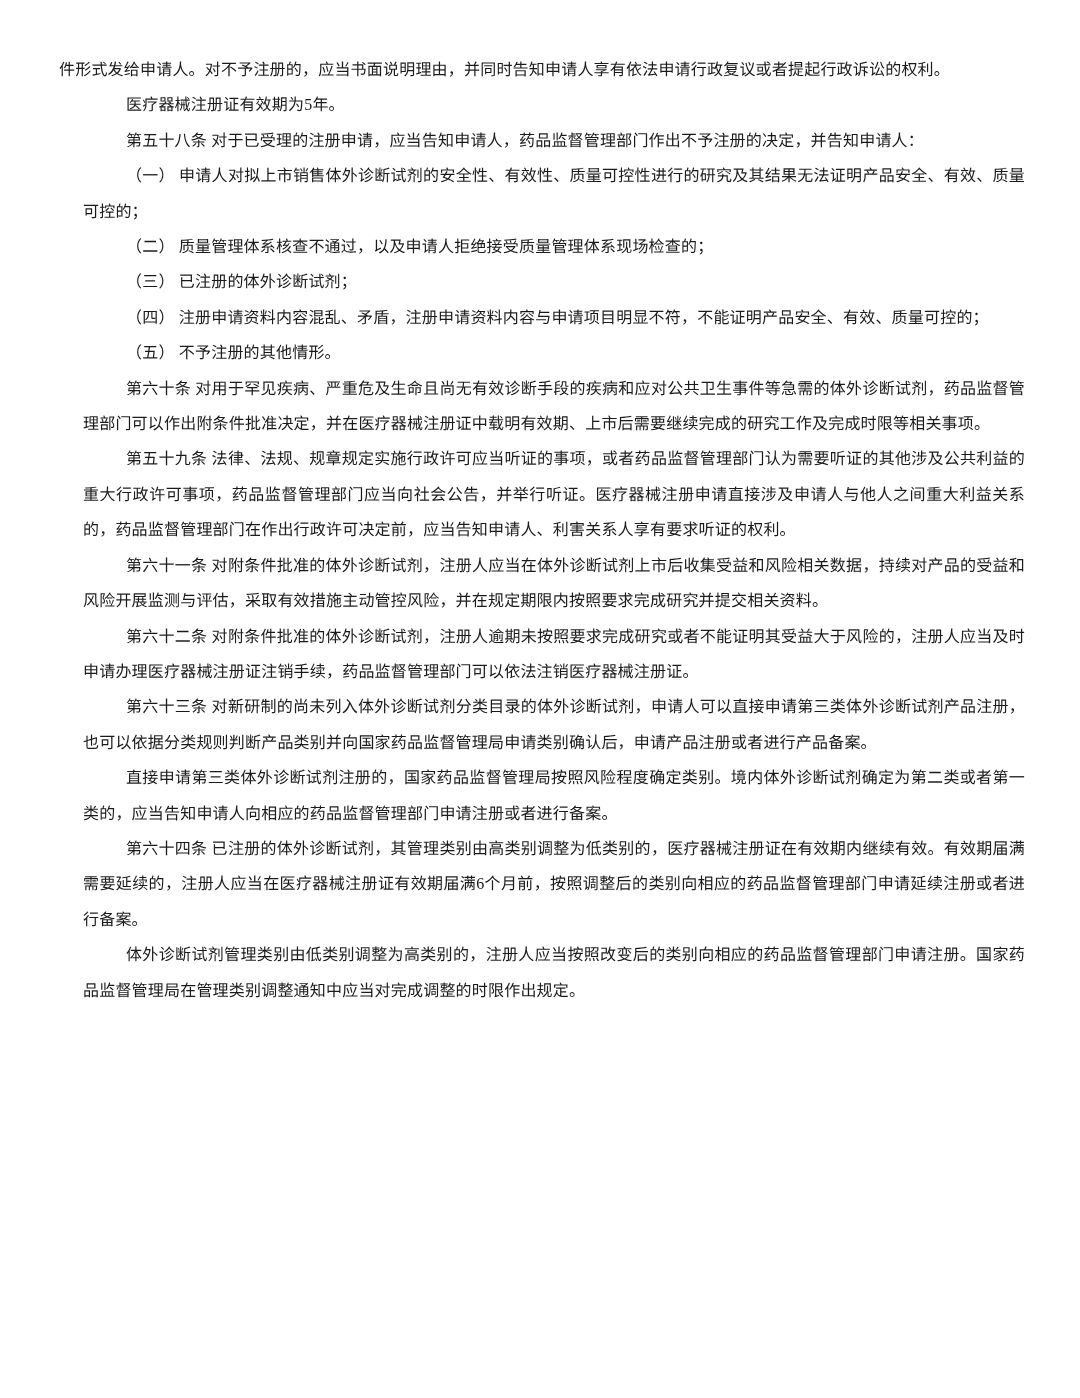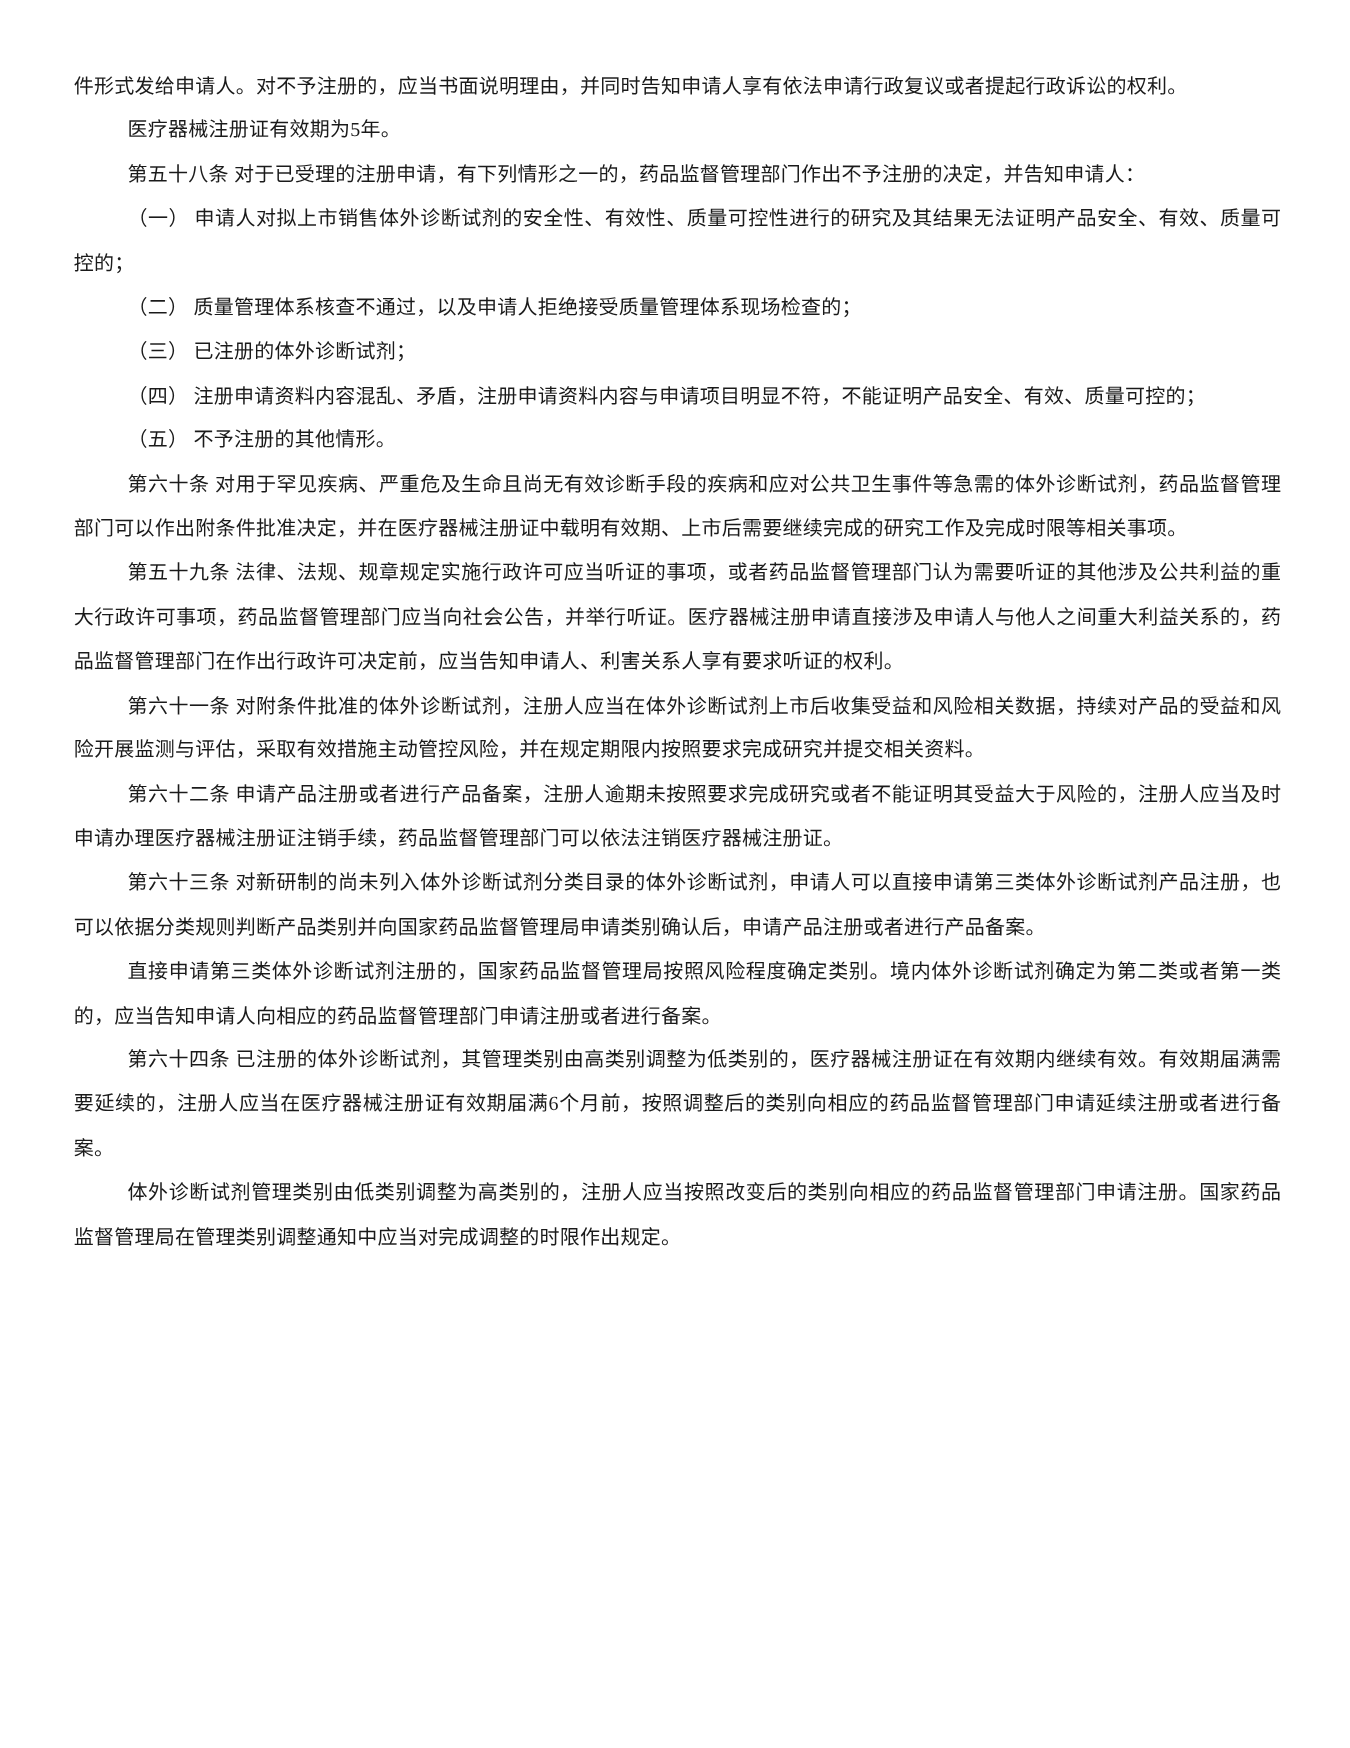--- a/index.html
+++ b/index.html
@@ -32,37 +32,38 @@
     text-justify: inter-character;
     letter-spacing: 0.2px;
   }
   .para {
     margin: 0;
     padding: 0;
     text-indent: 0;
   }
   .para.indent {
     text-indent: 43px;
+    margin-left: 24px;
   }
 </style>
 </head>
 <body>
 
 <div class="page">
   <div class="doc-content" id="doc-content">
       <p class="para">件形式发给申请人。对不予注册的，应当书面说明理由，并同时告知申请人享有依法申请行政复议或者提起行政诉讼的权利。</p>
       <p class="para indent">医疗器械注册证有效期为5年。</p>
-      <p class="para indent">第五十八条 对于已受理的注册申请，有下列情形之一的，药品监督管理部门作出不予注册的决定，并告知申请人：</p>
+      <p class="para indent">第五十八条 对于已受理的注册申请，应当告知申请人，药品监督管理部门作出不予注册的决定，并告知申请人：</p>
       <p class="para indent">（一） 申请人对拟上市销售体外诊断试剂的安全性、有效性、质量可控性进行的研究及其结果无法证明产品安全、有效、质量可控的；</p>
       <p class="para indent">（二） 质量管理体系核查不通过，以及申请人拒绝接受质量管理体系现场检查的；</p>
       <p class="para indent">（三） 已注册的体外诊断试剂；</p>
       <p class="para indent">（四） 注册申请资料内容混乱、矛盾，注册申请资料内容与申请项目明显不符，不能证明产品安全、有效、质量可控的；</p>
       <p class="para indent">（五） 不予注册的其他情形。</p>
       <p class="para indent">第六十条 对用于罕见疾病、严重危及生命且尚无有效诊断手段的疾病和应对公共卫生事件等急需的体外诊断试剂，药品监督管理部门可以作出附条件批准决定，并在医疗器械注册证中载明有效期、上市后需要继续完成的研究工作及完成时限等相关事项。</p>
       <p class="para indent">第五十九条 法律、法规、规章规定实施行政许可应当听证的事项，或者药品监督管理部门认为需要听证的其他涉及公共利益的重大行政许可事项，药品监督管理部门应当向社会公告，并举行听证。医疗器械注册申请直接涉及申请人与他人之间重大利益关系的，药品监督管理部门在作出行政许可决定前，应当告知申请人、利害关系人享有要求听证的权利。</p>
       <p class="para indent">第六十一条 对附条件批准的体外诊断试剂，注册人应当在体外诊断试剂上市后收集受益和风险相关数据，持续对产品的受益和风险开展监测与评估，采取有效措施主动管控风险，并在规定期限内按照要求完成研究并提交相关资料。</p>
-      <p class="para indent">第六十二条 申请产品注册或者进行产品备案，注册人逾期未按照要求完成研究或者不能证明其受益大于风险的，注册人应当及时申请办理医疗器械注册证注销手续，药品监督管理部门可以依法注销医疗器械注册证。</p>
+      <p class="para indent">第六十二条 对附条件批准的体外诊断试剂，注册人逾期未按照要求完成研究或者不能证明其受益大于风险的，注册人应当及时申请办理医疗器械注册证注销手续，药品监督管理部门可以依法注销医疗器械注册证。</p>
       <p class="para indent">第六十三条 对新研制的尚未列入体外诊断试剂分类目录的体外诊断试剂，申请人可以直接申请第三类体外诊断试剂产品注册，也可以依据分类规则判断产品类别并向国家药品监督管理局申请类别确认后，申请产品注册或者进行产品备案。</p>
       <p class="para indent">直接申请第三类体外诊断试剂注册的，国家药品监督管理局按照风险程度确定类别。境内体外诊断试剂确定为第二类或者第一类的，应当告知申请人向相应的药品监督管理部门申请注册或者进行备案。</p>
       <p class="para indent">第六十四条 已注册的体外诊断试剂，其管理类别由高类别调整为低类别的，医疗器械注册证在有效期内继续有效。有效期届满需要延续的，注册人应当在医疗器械注册证有效期届满6个月前，按照调整后的类别向相应的药品监督管理部门申请延续注册或者进行备案。</p>
       <p class="para indent">体外诊断试剂管理类别由低类别调整为高类别的，注册人应当按照改变后的类别向相应的药品监督管理部门申请注册。国家药品监督管理局在管理类别调整通知中应当对完成调整的时限作出规定。</p>
     </div>
 </div>
 
 </body></html>

